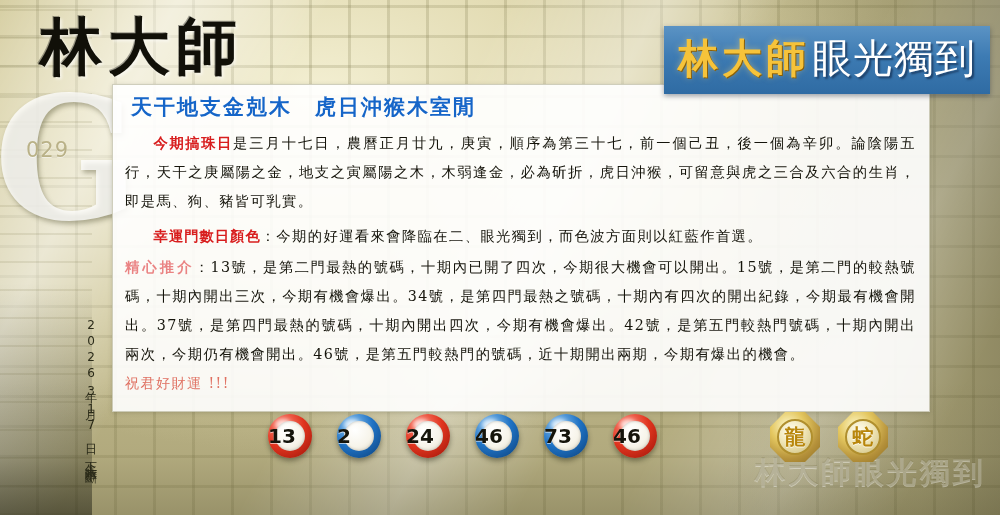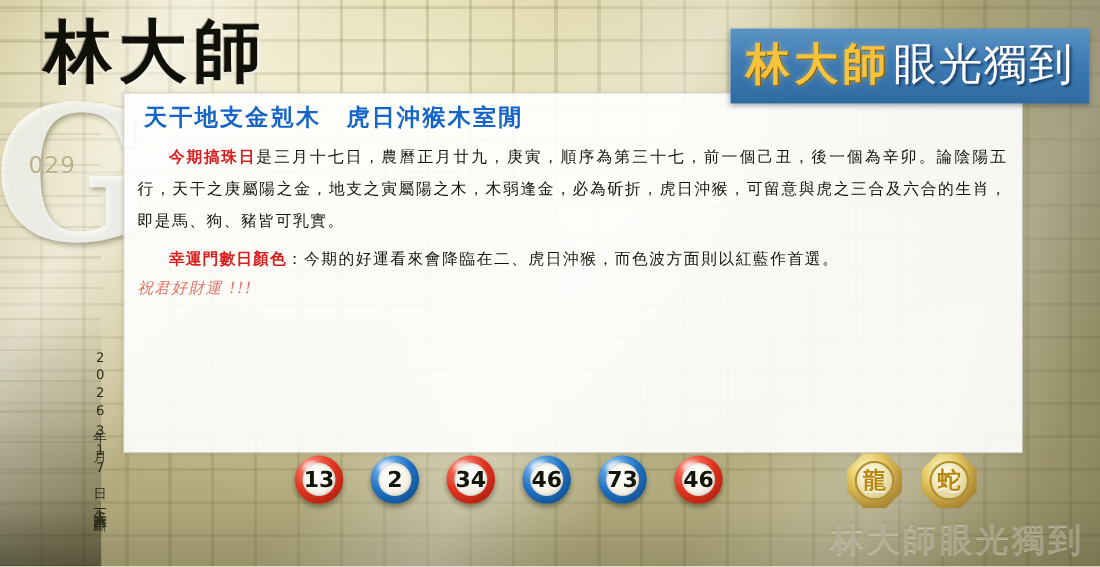--- a/index.html
+++ b/index.html
@@ -119,28 +119,27 @@
   }
   .lbl-faded {
     color: rgba(216,30,30,0.55); font-weight:700; letter-spacing:3px;
     text-shadow: 0 0 1px rgba(255,255,255,0.9);
   }
   .para.block { text-indent: 0; }
   .closing {
     font-family:"DejaVu Serif","Liberation Serif",serif;
     font-size: 14px; color: rgba(214,60,40,0.72); letter-spacing:1.5px;
     margin: 2px 0 0 2px;
-    font-style: italic;
   }
 
   
   .balls { position:absolute; left:268px; top:414px; display:flex; gap:25px; z-index:6; }
   .ball {
     position:relative; width:44px; height:44px; border-radius:50%;
-    display:flex; align-items:center; justify-content:center;
+    display:flex; align-items:center; 
     font-family:"DejaVu Sans","Liberation Sans",sans-serif;
     font-size: 20px; font-weight:700; color:#15140b;
     box-shadow: 0 3px 5px rgba(40,40,20,0.45);
     text-shadow: 0 1px 0 rgba(255,255,255,0.6);
   }
   .ball::before {
     content:""; position:absolute; left:7px; top:5px; width:16px; height:11px;
     border-radius:50%; background: rgba(255,255,255,0.75); filter: blur(2px);
   }
   .ball .inner {
@@ -168,21 +167,21 @@
     border: 2px solid #b08f2e;
   }
   .medal .g {
     font-family:"DejaVu Serif","Liberation Serif",serif;
     font-size: 21px; font-weight:700; color:#b8860b;
     text-shadow: 0 1px 0 rgba(255,255,255,0.7);
   }
 
   
   .watermark {
-    position:absolute; right:14px; bottom:4px; z-index:2;
+    position:absolute; right:14px; bottom:22px; z-index:2;
     font-family:"DejaVu Sans","Liberation Sans",sans-serif;
     font-size: 30px; font-weight:700; letter-spacing:3px;
     color: rgba(120,112,72,0.30);
     text-shadow: 0 1px 0 rgba(255,255,255,0.4);
     user-select:none;
   }
 </style>
 </head>
 <body>
 
@@ -199,38 +198,39 @@
   <div class="banner">
     <span class="b1">林大師</span>
     <span class="b2">眼光獨到</span>
   </div>
 
   <div class="card">
     <div class="headline">天干地支金剋木　虎日沖猴木室閒</div>
 
     <p class="para"><span class="lbl-red">今期搞珠日</span><span>是三月十七日，農曆正月廿九，庚寅，順序為第三十七，前一個己丑，後一個為辛卯。論陰陽五行，天干之庚屬陽之金，地支之寅屬陽之木，木弱逢金，必為斫折，虎日沖猴，可留意與虎之三合及六合的生肖，即是馬、狗、豬皆可乳實。</span></p>
 
-    <p class="para tight"><span class="lbl-red">幸運門數日顏色</span><span>：今期的好運看來會降臨在二、虎日沖猴，而色波方面則以紅藍作首選。</span></p>
-
+    <p class="para tight"><span class="lbl-red">幸運門數日顏色</span><span>：今期的好運看來會降臨在二、眼光獨到，而色波方面則以紅藍作首選。</span></p>
+
+    <p class="para block"><span class="lbl-faded">精心推介</span><span>：13號，是第二門最熱的號碼，十期內已開了四次，今期很大機會可以開出。15號，是第二門的較熱號碼，十期內開出三次，今期有機會爆出。34號，是第四門最熱之號碼，十期內有四次的開出紀錄，今期最有機會開出。37號，是第四門最熱的號碼，十期內開出四次，今期有機會爆出。42號，是第五門較熱門號碼，十期內開出兩次，今期仍有機會開出。46號，是第五門較熱門的號碼，近十期開出兩期，今期有爆出的機會。</span></p>
 
     <div class="closing">祝君好財運 !!!</div>
   </div>
 
   <div class="balls">
     <div class="ball red">
         <span class="inner"></span>
         <span class="num">13</span>
       </div>
     <div class="ball blue">
         <span class="inner"></span>
         <span class="num">2</span>
       </div>
     <div class="ball red">
         <span class="inner"></span>
-        <span class="num">34</span>
+        <span class="num">24</span>
       </div>
     <div class="ball blue">
         <span class="inner"></span>
         <span class="num">46</span>
       </div>
     <div class="ball blue">
         <span class="inner"></span>
         <span class="num">73</span>
       </div>
     <div class="ball red">

